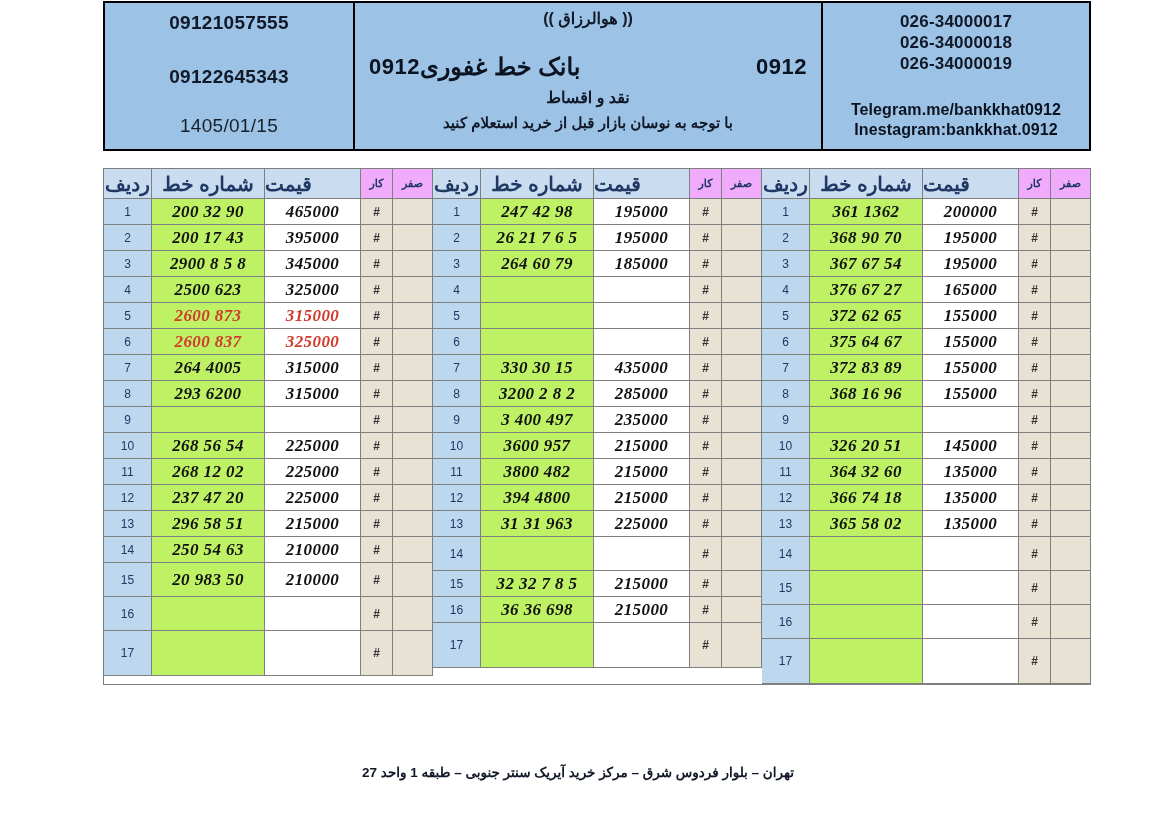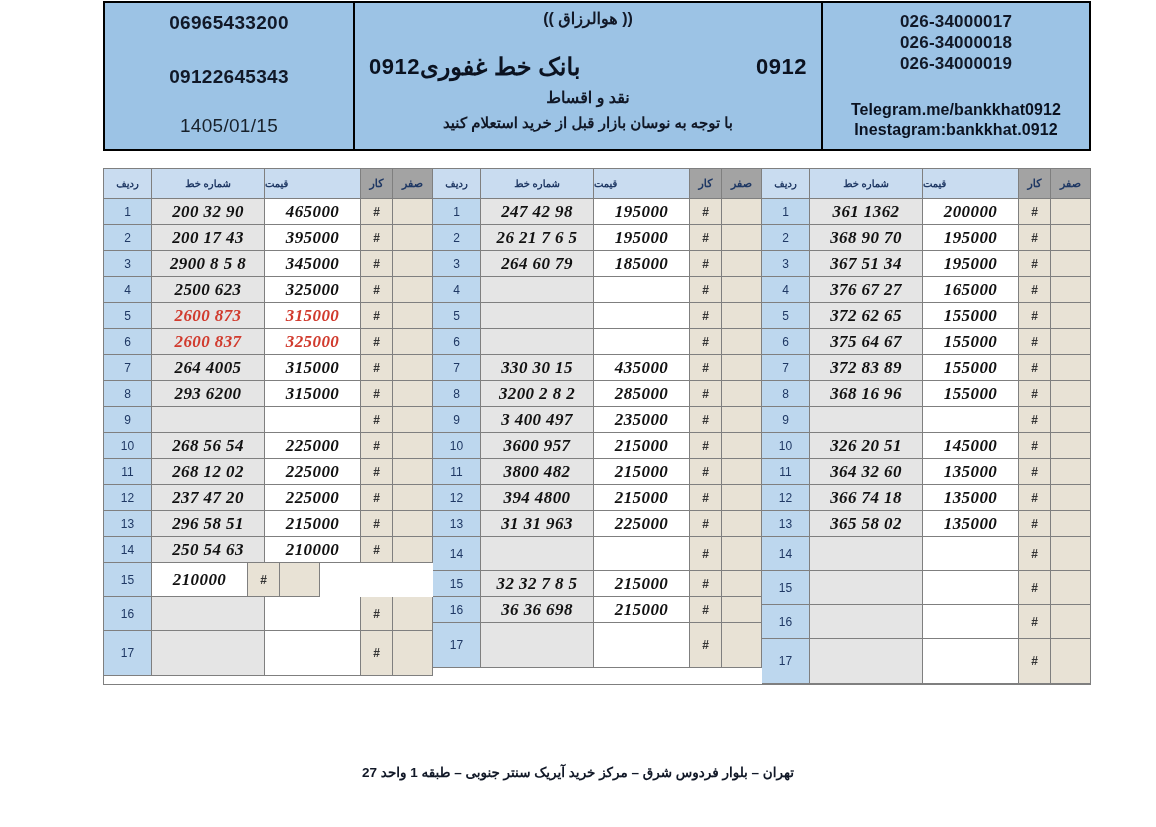--- a/index.html
+++ b/index.html
@@ -162,35 +162,35 @@
     box-sizing: border-box;
     border-right: 1px solid #7f7f7f;
     border-bottom: 1px solid #7f7f7f;
     display: flex;
     align-items: center;
     justify-content: center;
     overflow: hidden;
     white-space: nowrap;
   }
   .c-radif  { width: 48px;  background: #bdd7ee; color: #1f3864; font-size: 12px; }
-  .c-line   { width: 113px; background: #e5e5e5; }
+  .c-line   { width: 113px; background: #bef264; }
   .c-price  { width: 96px;  background: #ffffff; }
   .c-kar    { width: 32px;  background: #e8e2d5; color: #333; font-size: 12px; font-weight: bold;}
   .c-sefr   { width: 40px;  background: #e8e2d5; }
 
   .hdr-r .cell {
     background: #c9dcf0;
     height: 30px;
     font-weight: bold;
-    font-size: 10px;
+    font-size: 20px;
     color: #1f3864;
     direction: rtl;
   }
   .hdr-r .c-radif { background: #c9dcf0; }
-  .hdr-r .c-kar, .hdr-r .c-sefr { background: #a3a3a3; font-size: 11px; }
+  .hdr-r .c-kar, .hdr-r .c-sefr { background: #f0abfc; font-size: 11px; }
   .hdr-r .c-line { justify-content: center; }
   .hdr-r .c-price { justify-content: flex-end; padding-left: 0; padding-right: 8px; }
 
   .data-r .cell { height: 26px; }
   .data-r.tall .cell { height: 34px; }
   .data-r.xtall .cell { height: 45px; }
 
   .num {
     font-family: "Liberation Serif", serif;
     font-style: italic;
@@ -218,21 +218,21 @@
     line-height: 20px;
     direction: rtl;
   }
 </style>
 </head>
 <body>
 
 <div id="header-banner">
 
   <div class="hdr-cell" id="hdr-left">
-    <div class="phone">06965433200</div>
+    <div class="phone">09121057555</div>
     <div class="phone phone2">09122645343</div>
     <div class="dateline">1405/01/15</div>
   </div>
 
   <div class="hdr-cell" id="hdr-center">
     <div id="hdr-bismillah">(( هوالرزاق ))</div>
     <div id="hdr-title-row">
       <div id="hdr-code-right">0912</div>
       <div id="hdr-title">بانک خط غفوری</div>
       <div id="hdr-code-left">0912</div>
@@ -405,20 +405,23 @@
           <span class="num">250  54  63</span>
         </div>
         <div class="cell c-price price">
           <span class="num">210000</span>
         </div>
         <div class="cell c-kar">#</div>
         <div class="cell c-sefr"></div>
       </div>
       <div class="block-row data-r tall">
         <div class="cell c-radif">15</div>
+        <div class="cell c-line">
+          <span class="num">20  983  50</span>
+        </div>
         <div class="cell c-price price">
           <span class="num">210000</span>
         </div>
         <div class="cell c-kar">#</div>
         <div class="cell c-sefr"></div>
       </div>
       <div class="block-row data-r tall">
         <div class="cell c-radif">16</div>
         <div class="cell c-line"></div>
         <div class="cell c-price price"></div>
@@ -635,21 +638,21 @@
         </div>
         <div class="cell c-price price">
           <span class="num">195000</span>
         </div>
         <div class="cell c-kar">#</div>
         <div class="cell c-sefr"></div>
       </div>
       <div class="block-row data-r">
         <div class="cell c-radif">3</div>
         <div class="cell c-line">
-          <span class="num">367  51  34</span>
+          <span class="num">367  67  54</span>
         </div>
         <div class="cell c-price price">
           <span class="num">195000</span>
         </div>
         <div class="cell c-kar">#</div>
         <div class="cell c-sefr"></div>
       </div>
       <div class="block-row data-r">
         <div class="cell c-radif">4</div>
         <div class="cell c-line">

